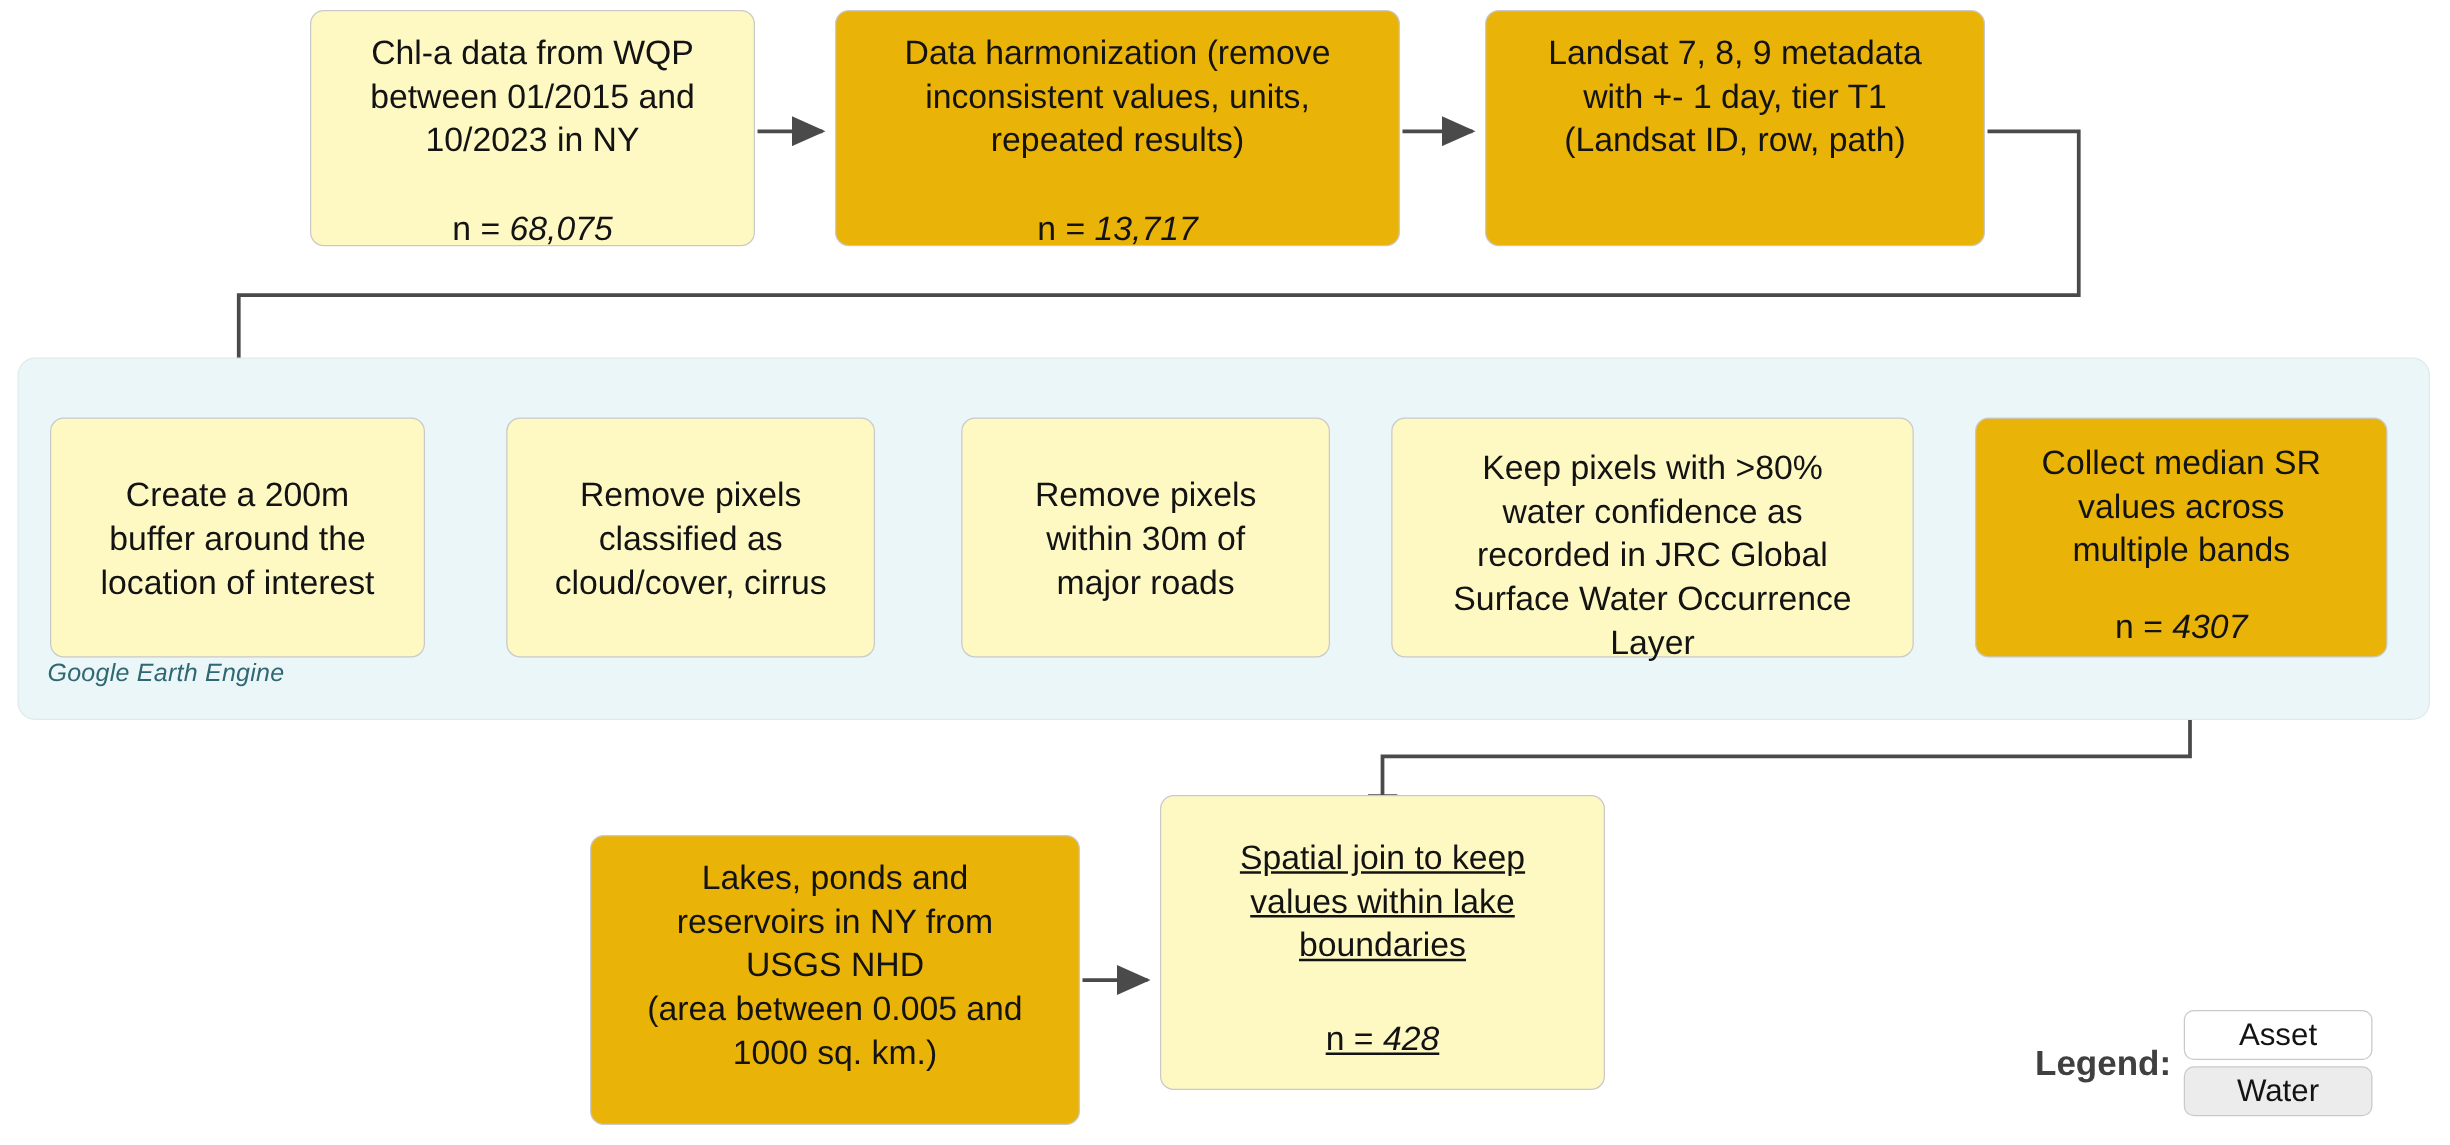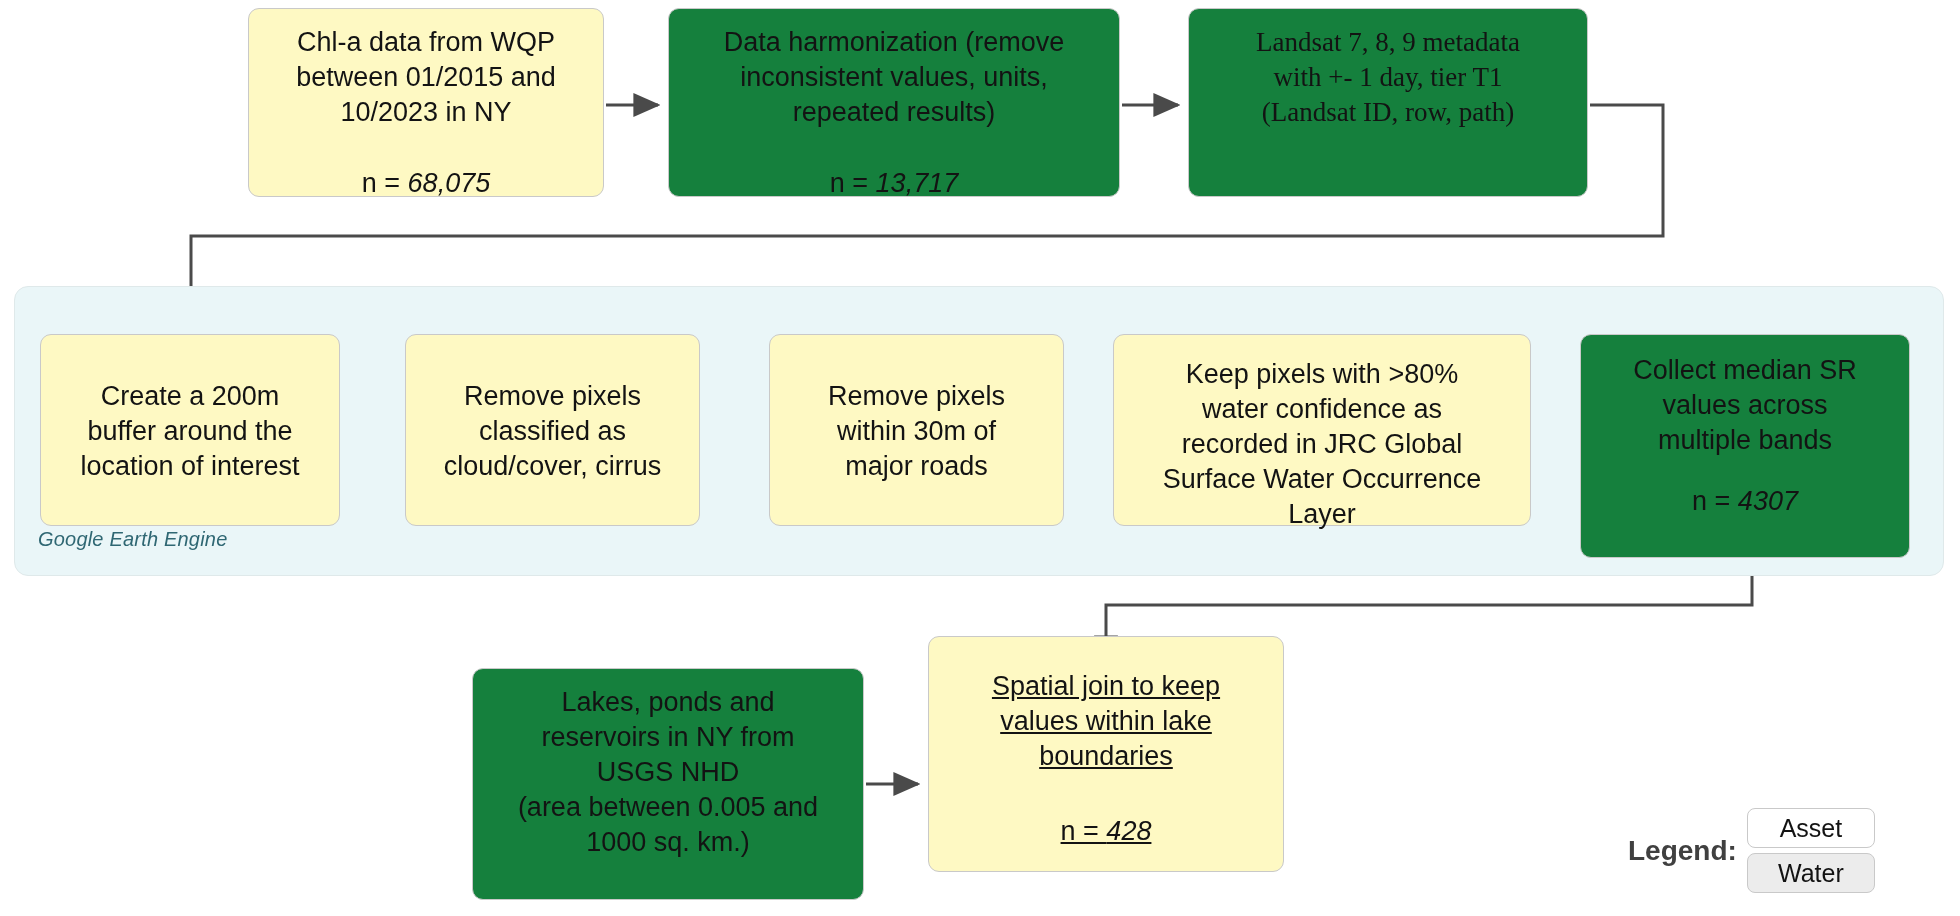--- a/index.html
+++ b/index.html
@@ -69,21 +69,21 @@
     align-items: center;
     justify-content: flex-start;
     text-align: center;
     font-size: 27px;
     line-height: 1.30;
     color: #131313;
     z-index: 3;
     padding: 0 12px;
   }
   .node.asset  { background: #fef9c3; }
-  .node.step   { background: #15803d; }
+  .node.step   { background: #eab308; }
 
   .node .body {
     width: 100%;
     white-space: pre-line;
   }
   .node .count {
     width: 100%;
     white-space: pre-line;
   }
   .node .count i { font-style: italic; }
@@ -91,36 +91,36 @@
   
   #n-wqp        { left: 248px;  top: 8px;   width: 356px;  height: 189px; }
   #n-wqp .body  { margin-top: 16px; }
   #n-wqp .count { margin-top: 36px; }
 
   #n-harm       { left: 668px;  top: 8px;   width: 452px;  height: 189px; }
   #n-harm .body { margin-top: 16px; }
   #n-harm .count{ margin-top: 36px; }
 
   #n-landsat        { left: 1188px; top: 8px;  width: 400px;  height: 189px; }
-  #n-landsat .body  { margin-top: 16px; font-family: Liberation Serif, serif; }
+  #n-landsat .body  { margin-top: 16px; }
   #n-landsat .count { margin-top: 36px; }
 
   #n-buffer       { left: 40px;   top: 334px; width: 300px; height: 192px; }
   #n-buffer .body { margin-top: 44px; }
 
   #n-cloud        { left: 405px;  top: 334px; width: 295px; height: 192px; }
   #n-cloud .body  { margin-top: 44px; }
 
   #n-roads        { left: 769px;  top: 334px; width: 295px; height: 192px; }
   #n-roads .body  { margin-top: 44px; }
 
   #n-jrc          { left: 1113px; top: 334px; width: 418px; height: 192px; }
   #n-jrc .body    { margin-top: 22px; }
 
-  #n-median        { left: 1580px; top: 334px; width: 330px; height: 224px; }
+  #n-median        { left: 1580px; top: 334px; width: 330px; height: 192px; }
   #n-median .body  { margin-top: 18px; }
   #n-median .count { margin-top: 26px; }
 
   #n-nhd        { left: 472px;  top: 668px; width: 392px; height: 232px; }
   #n-nhd .body  { margin-top: 16px; }
 
   #n-join        { left: 928px;  top: 636px; width: 356px; height: 236px; text-decoration: underline; }
   #n-join .body  { margin-top: 32px; }
   #n-join .count { margin-top: 40px; }
 
@@ -139,21 +139,21 @@
     color: #404040;
     margin-right: 10px;
     white-space: nowrap;
   }
   .legend-keys {
     display: flex;
     flex-direction: column;
   }
   .legend-key {
     box-sizing: border-box;
-    width: 128px;
+    width: 151px;
     height: 40px;
     border: 1.6px solid #c9c9c9;
     border-radius: 8px;
     display: flex;
     align-items: center;
     justify-content: center;
     font-size: 25px;
     color: #131313;
   }
   .legend-key.asset { background: #ffffff; }

